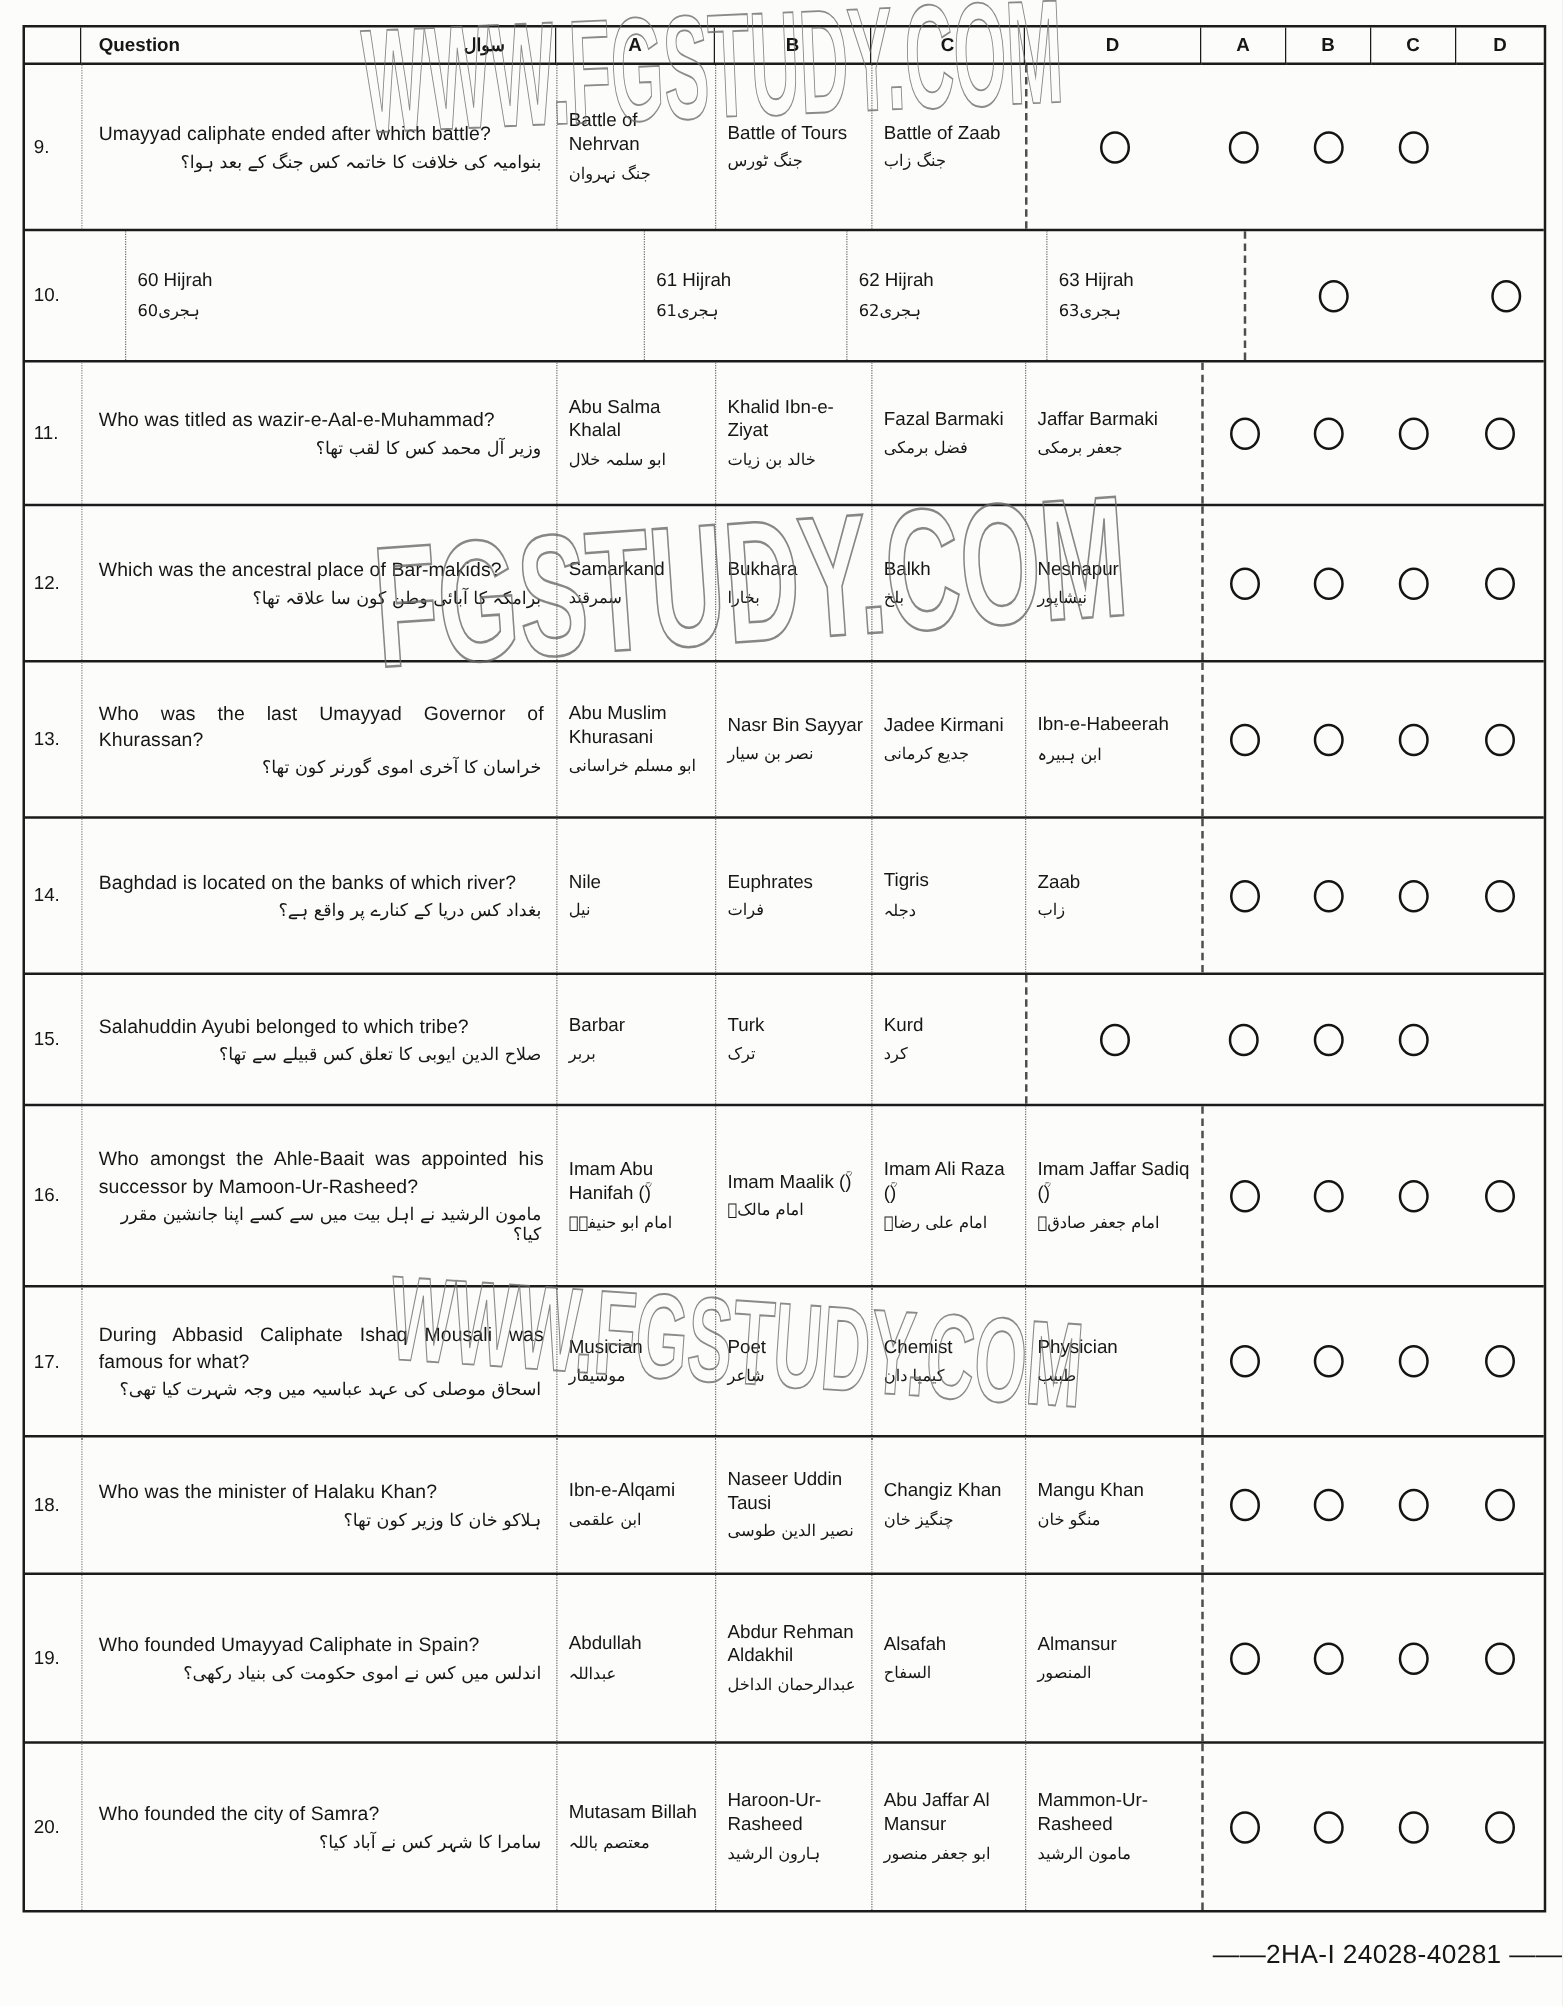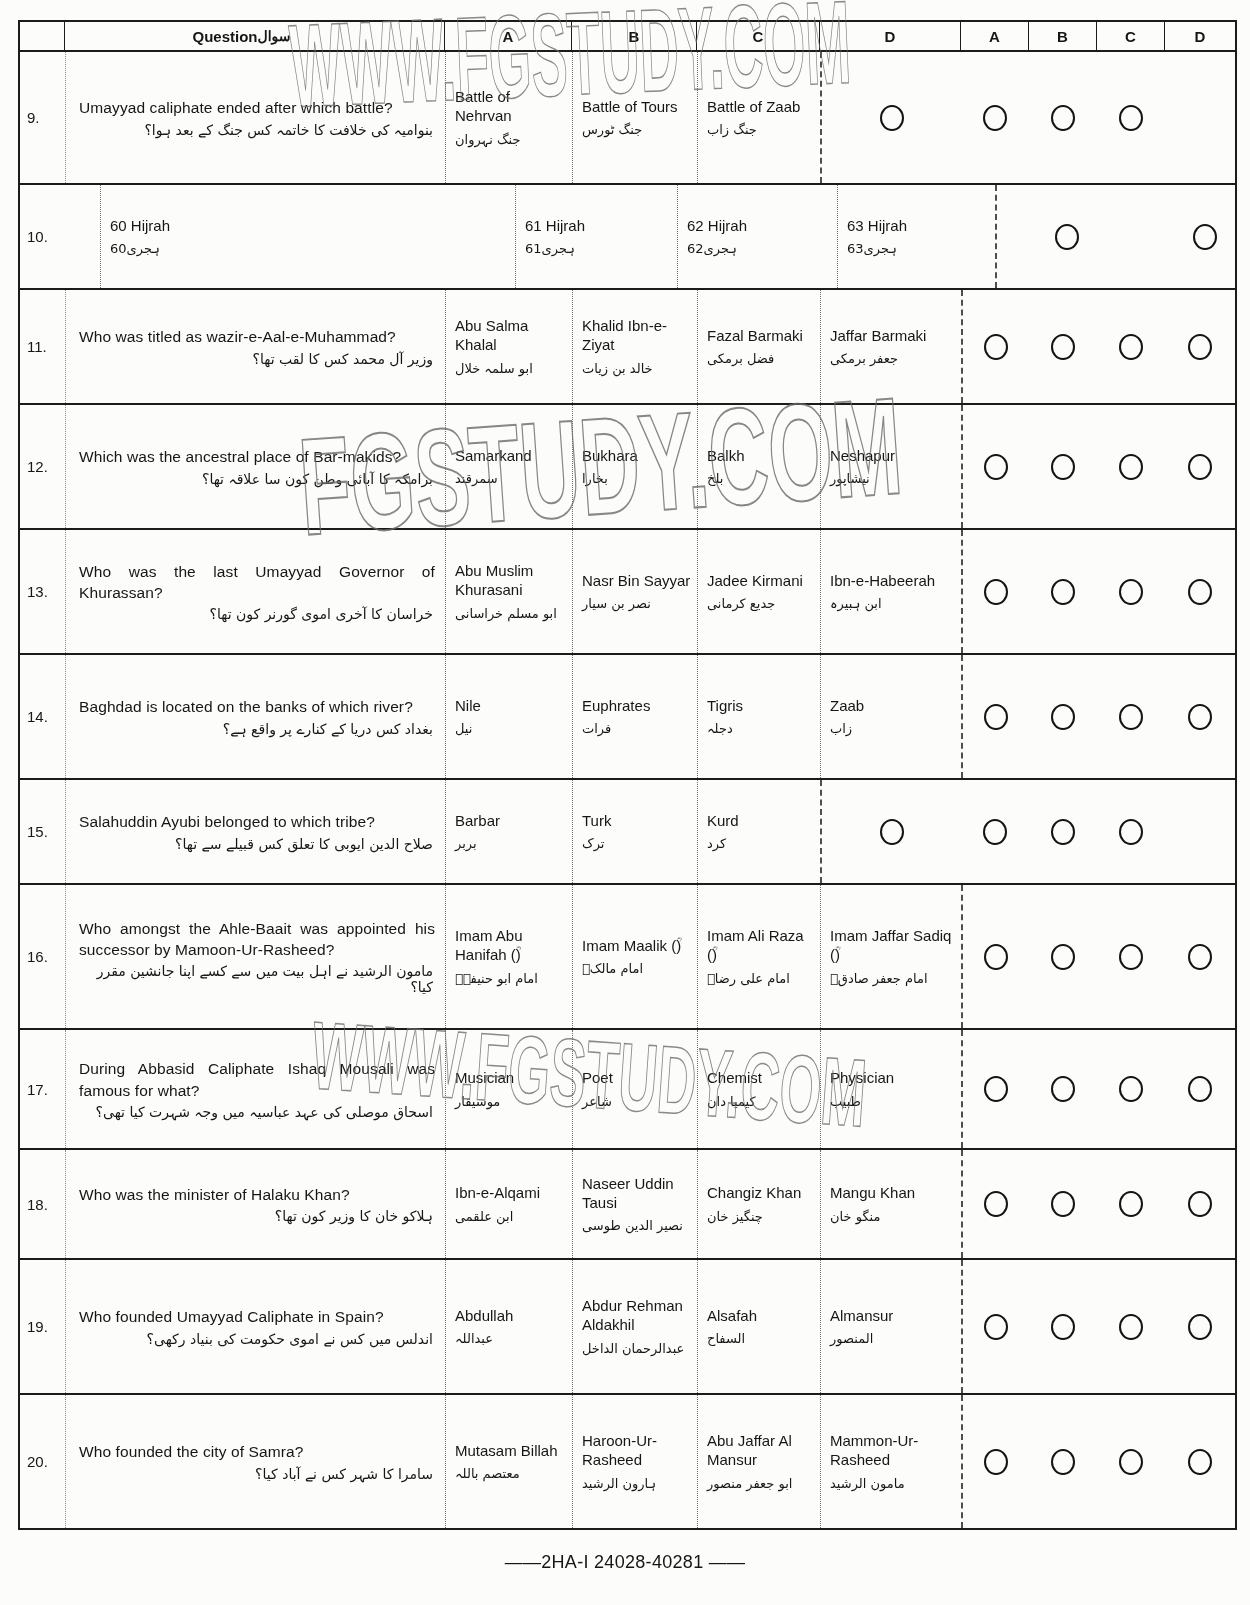--- a/index.html
+++ b/index.html
@@ -18,21 +18,21 @@
     display:grid;
     grid-template-columns:45px 380px 127px 125px 123px 141px 68px 68px 68px 70px;
   }
   .thead{ height:30px; }
   .hcell{
     display:flex; align-items:center; justify-content:center;
     font-weight:bold; font-size:15px;
     border-right:1.5px solid #1b1b1b; border-bottom:2px solid #1b1b1b;
     background:transparent;
   }
-  .hq{ justify-content:center; padding:0 40px 0 14px; }
+  .hq{ justify-content:space-between; padding:0 40px 0 14px; }
   .hq .hq-ur{ font-family:Liberation Sans, sans-serif; font-size:14px; font-weight:bold; }
   .hcell:last-child{ border-right:none; }
   
   .trow{ border-bottom:2px solid #1b1b1b; }
   .trow:last-child{ border-bottom:none; }
   .trow:nth-child(1){ min-height:133px; }
   .trow:nth-child(2){ min-height:105px;gap:35px; }
   .trow:nth-child(3){ min-height:115px; }
   .trow:nth-child(4){ min-height:125px; }
   .trow:nth-child(5){ min-height:125px; }
@@ -82,22 +82,22 @@
   .wm{
     position:absolute; z-index:6; pointer-events:none; white-space:nowrap;
     font-family:"Liberation Sans", sans-serif; font-weight:bold;
     color:transparent; -webkit-text-stroke:1.5px #6e6e6e; opacity:.8;
   }
   .wm1{ left:290px; top:-2px; font-size:118px; transform:rotate(-2.5deg) scaleX(.46); transform-origin:left center; }
   .wm2{ left:300px; top:408px; font-size:138px; transform:rotate(-4deg) scaleX(.60); transform-origin:left center; -webkit-text-stroke:2px #6a6a6a; }
   .wm3{ left:312px; top:1000px; font-size:96px; transform:rotate(4deg) scaleX(.56); transform-origin:left center; }
   
   .footer{
-    position:absolute; left:0; right:0; top:1552px; text-align:center;
-    font-size:18px; letter-spacing:.3px;
+    position:absolute; left:0; right:0; top:1552px; text-align:right;
+    font-size:21px; letter-spacing:.3px;
   }
 </style>
 </head>
 <body>
 
 <div class="page">
 
   <div class="wm wm1">WWW.FGSTUDY.COM</div>
   <div class="wm wm2">FGSTUDY.COM</div>
   <div class="wm wm3">WWW.FGSTUDY.COM</div>

